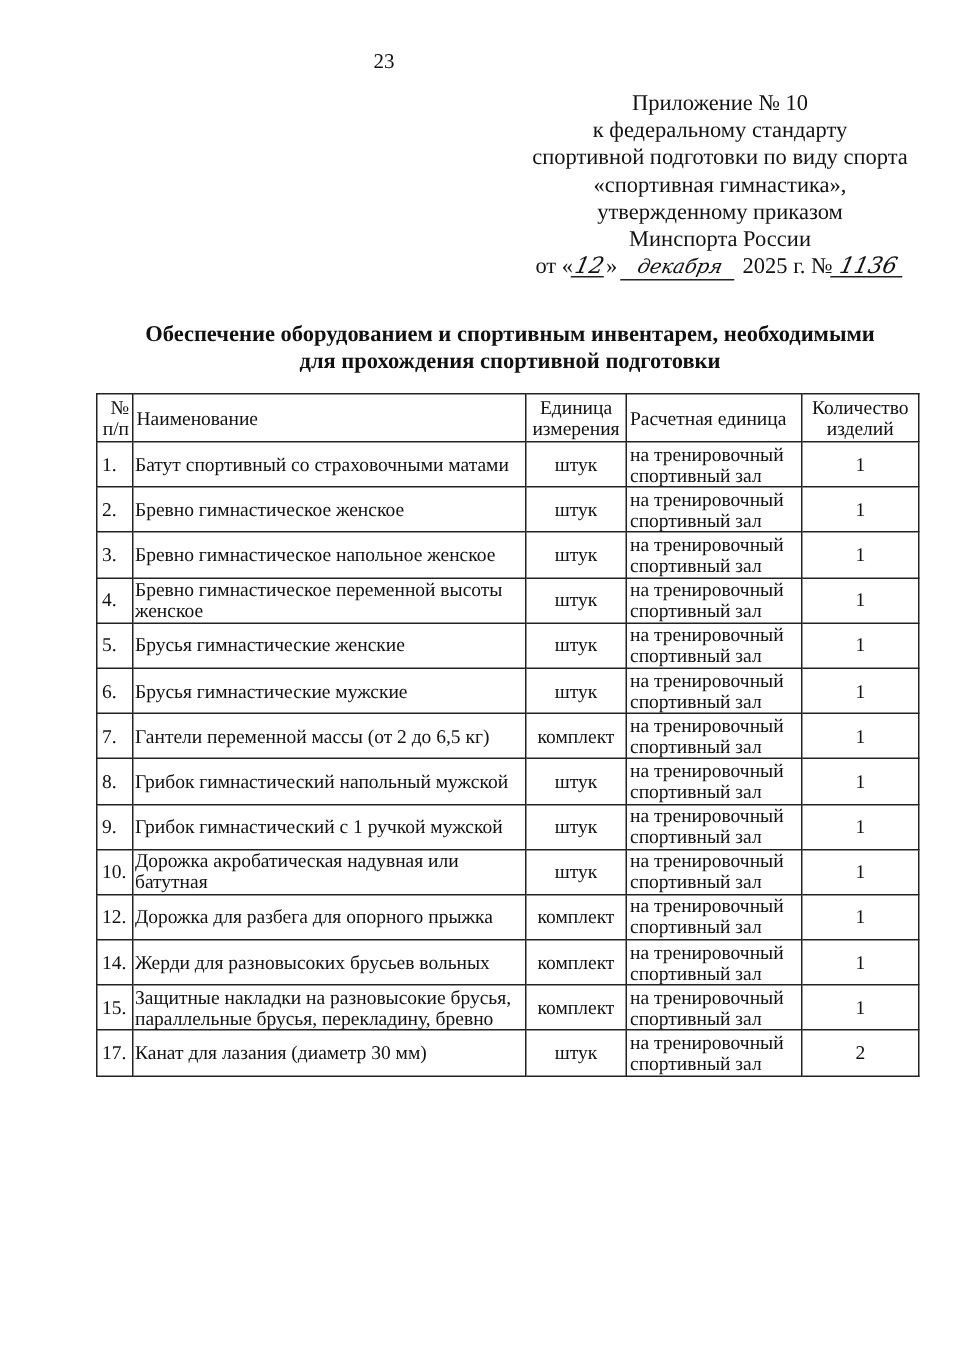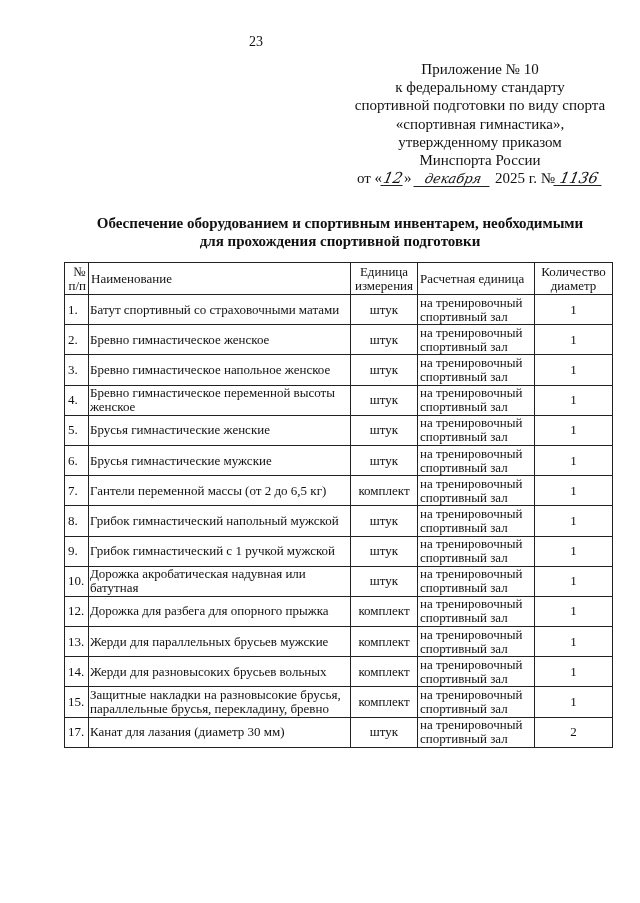--- a/index.html
+++ b/index.html
@@ -71,21 +71,21 @@
   <div>для прохождения спортивной подготовки</div>
 </div>
 
 <table>
   <thead>
     <tr>
       <th class="c-num">№ п/п</th>
       <th class="c-name">Наименование</th>
       <th class="c-unit">Единица измерения</th>
       <th class="c-calc">Расчетная единица</th>
-      <th class="c-qty">Количество диаметр</th>
+      <th class="c-qty">Количество изделий</th>
     </tr>
   </thead>
   <tbody id="tbody">
       <tr>
         <td class="c-num">1.</td>
         <td class="c-name">Батут спортивный со страховочными матами</td>
         <td class="c-unit">штук</td>
         <td class="c-calc">на тренировочный спортивный зал</td>
         <td class="c-qty">1</td>
       </tr>
@@ -153,27 +153,20 @@
         <td class="c-qty">1</td>
       </tr>
       <tr>
         <td class="c-num">12.</td>
         <td class="c-name">Дорожка для разбега для опорного прыжка</td>
         <td class="c-unit">комплект</td>
         <td class="c-calc">на тренировочный спортивный зал</td>
         <td class="c-qty">1</td>
       </tr>
       <tr>
-        <td class="c-num">13.</td>
-        <td class="c-name">Жерди для параллельных брусьев мужские</td>
-        <td class="c-unit">комплект</td>
-        <td class="c-calc">на тренировочный спортивный зал</td>
-        <td class="c-qty">1</td>
-      </tr>
-      <tr>
         <td class="c-num">14.</td>
         <td class="c-name">Жерди для разновысоких брусьев вольных</td>
         <td class="c-unit">комплект</td>
         <td class="c-calc">на тренировочный спортивный зал</td>
         <td class="c-qty">1</td>
       </tr>
       <tr>
         <td class="c-num">15.</td>
         <td class="c-name">Защитные накладки на разновысокие брусья, параллельные брусья, перекладину, бревно</td>
         <td class="c-unit">комплект</td>

